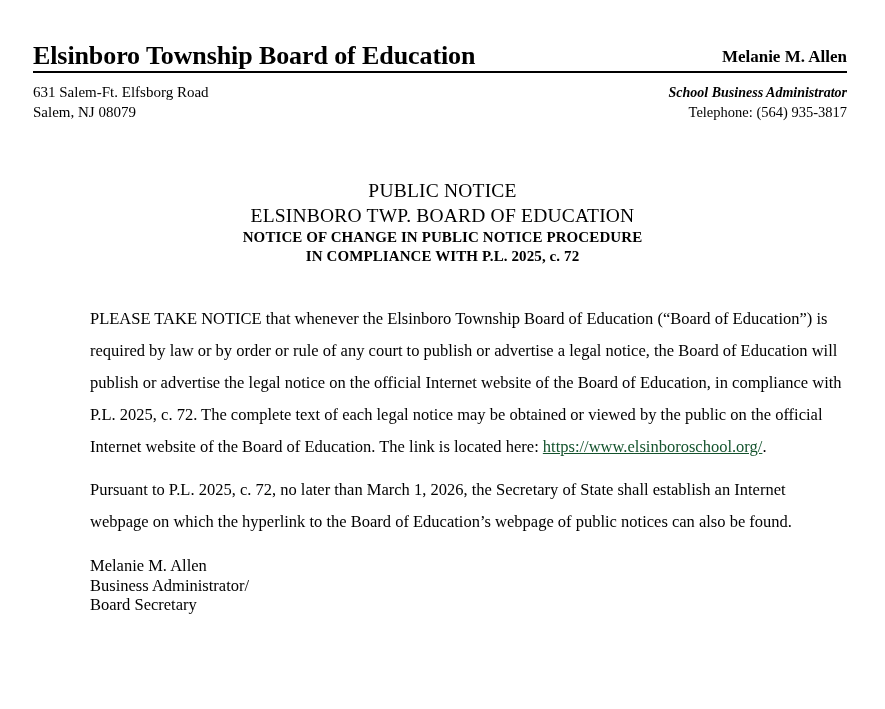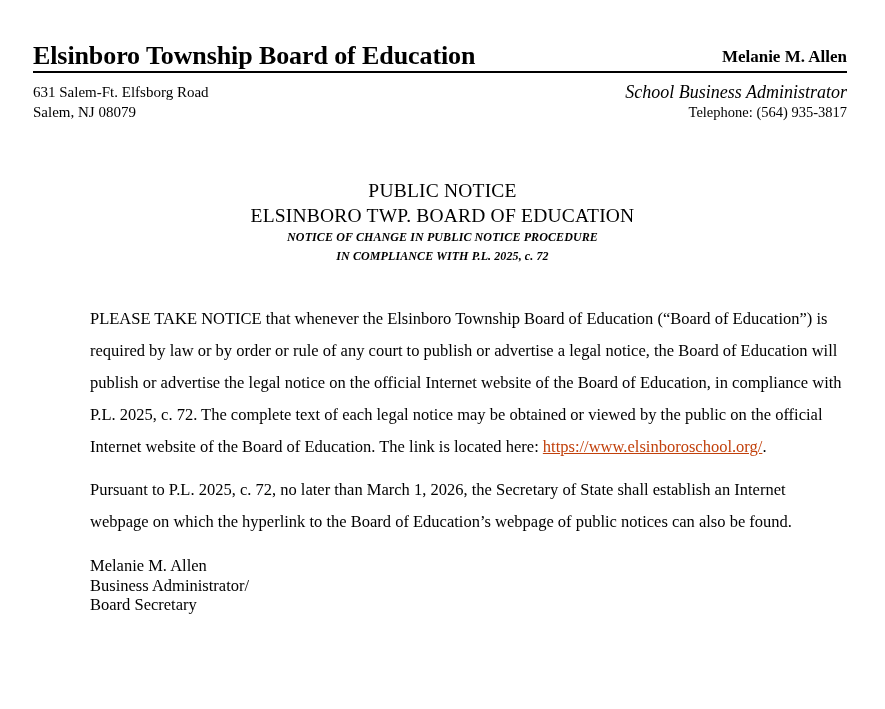--- a/index.html
+++ b/index.html
@@ -71,66 +71,65 @@
     white-space: nowrap;
   }
   .lh-contact {
     text-align: right;
     font-size: 14.5px;
     line-height: 19.5px;
     white-space: nowrap;
   }
   .lh-contact .role {
     font-style: italic;
-    font-weight: normal;
-    font-size: 18px;
+    font-weight: bold;
+    font-size: 14px;
   }
 
   
   .notice-heading {
     position: absolute;
     left: 0;
     top: 178px;
     width: 885px;
     text-align: center;
   }
   .nh-line1,
   .nh-line2 {
     font-size: 19.5px;
     font-weight: normal;
     line-height: 25px;
     letter-spacing: 0.2px;
   }
   .nh-line3,
   .nh-line4 {
-    font-size: 12px;
+    font-size: 15px;
     font-weight: bold;
     line-height: 19px;
     letter-spacing: 0.1px;
-    font-style: italic;
   }
 
   
   .body-text {
     position: absolute;
     left: 90px;
     top: 303px;
     width: 758px;
     font-size: 16.5px;
     line-height: 32px;
     text-align: left;
   }
   .para {
     margin: 0;
   }
   .para + .para {
     margin-top: 11px;
   }
   .doc-link {
-    color: #c2410c;
+    color: #14532d;
     text-align: center;
   }
 
   
   .signature {
     position: absolute;
     left: 90px;
     top: 556px;
     font-size: 16.5px;
     line-height: 19.5px;

